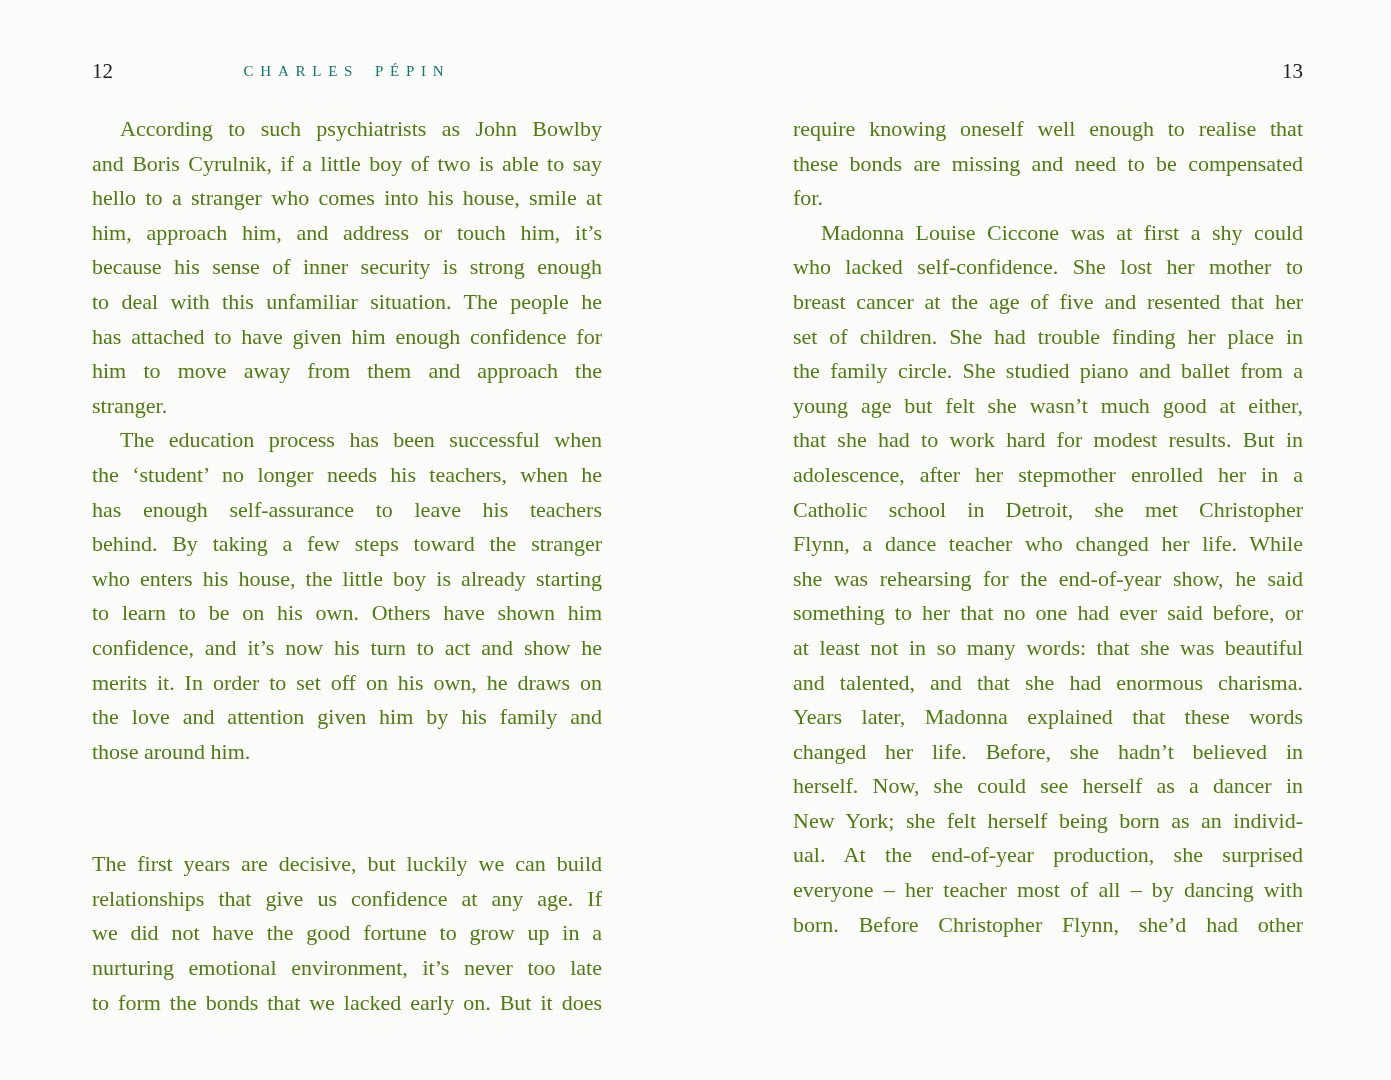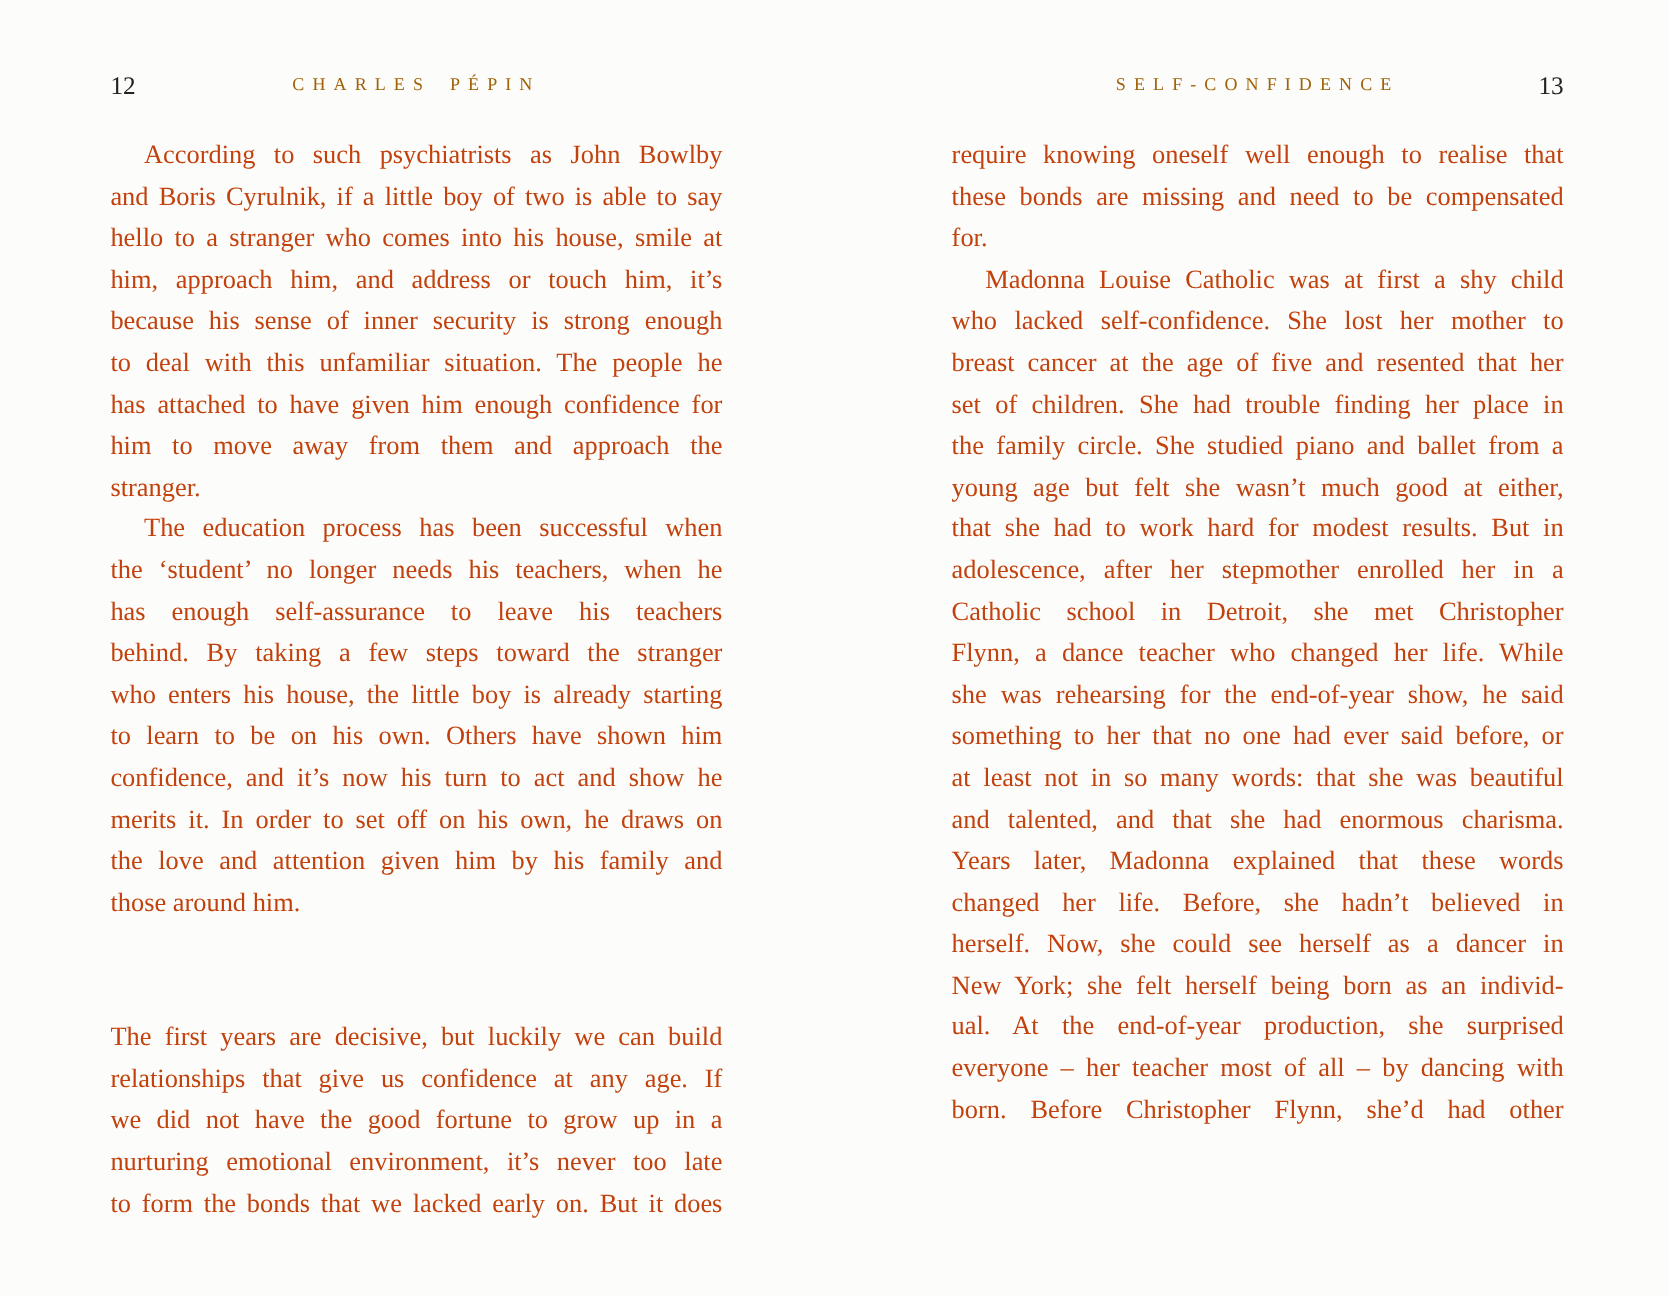--- a/index.html
+++ b/index.html
@@ -39,32 +39,32 @@
   .running-head {
     position: absolute;
     left: 0;
     right: 0;
     top: 2px;
     text-align: center;
     font-size: 15px;
     line-height: 22px;
     letter-spacing: 0.45em;
     word-spacing: 0.35em;
-    color: #a16207;
+    color: #0f766e;
   }
   .body-text {
     margin-top: 28px;
   }
   .line {
     font-size: 22px;
     line-height: 34.6px;
     height: 34.6px;
     text-align: justify;
     text-align-last: justify;
-    color: #c2410c;
+    color: #4d7c0f;
     white-space: normal;
   }
   .line.indent { text-indent: 28px; }
   .line.end {
     text-align: left;
     text-align-last: left;
   }
   .spacer {
     height: 78px;
   }
@@ -103,28 +103,27 @@
         <div class="line">The first years are decisive, but luckily we can build</div>
         <div class="line">relationships that give us confidence at any age. If</div>
         <div class="line">we did not have the good fortune to grow up in a</div>
         <div class="line">nurturing emotional environment, it’s never too late</div>
         <div class="line">to form the bonds that we lacked early on. But it does</div>
       </div>
   </div>
 
   <div class="page right">
     <div class="head-row">
-      <div class="running-head">SELF-CONFIDENCE</div>
       <div class="pagenum num-right">13</div>
     </div>
     <div class="body-text" id="right-lines">
         <div class="line">require knowing oneself well enough to realise that</div>
         <div class="line">these bonds are missing and need to be compensated</div>
         <div class="line end">for.</div>
-        <div class="line indent">Madonna Louise Catholic was at first a shy child</div>
+        <div class="line indent">Madonna Louise Ciccone was at first a shy could</div>
         <div class="line">who lacked self-confidence. She lost her mother to</div>
         <div class="line">breast cancer at the age of five and resented that her</div>
         <div class="line">set of children. She had trouble finding her place in</div>
         <div class="line">the family circle. She studied piano and ballet from a</div>
         <div class="line">young age but felt she wasn’t much good at either,</div>
         <div class="line">that she had to work hard for modest results. But in</div>
         <div class="line">adolescence, after her stepmother enrolled her in a</div>
         <div class="line">Catholic school in Detroit, she met Christopher</div>
         <div class="line">Flynn, a dance teacher who changed her life. While</div>
         <div class="line">she was rehearsing for the end-of-year show, he said</div>

